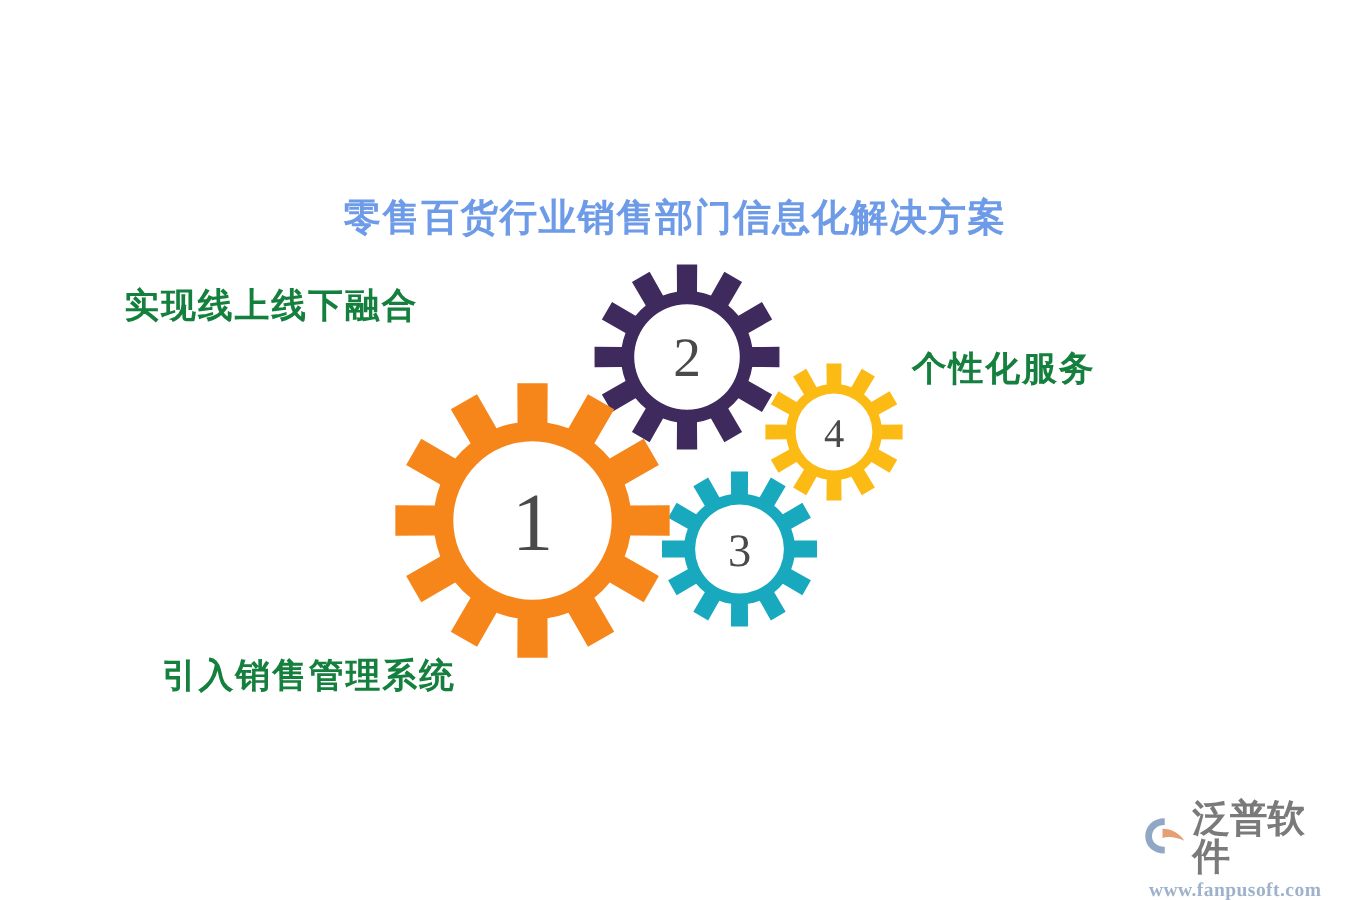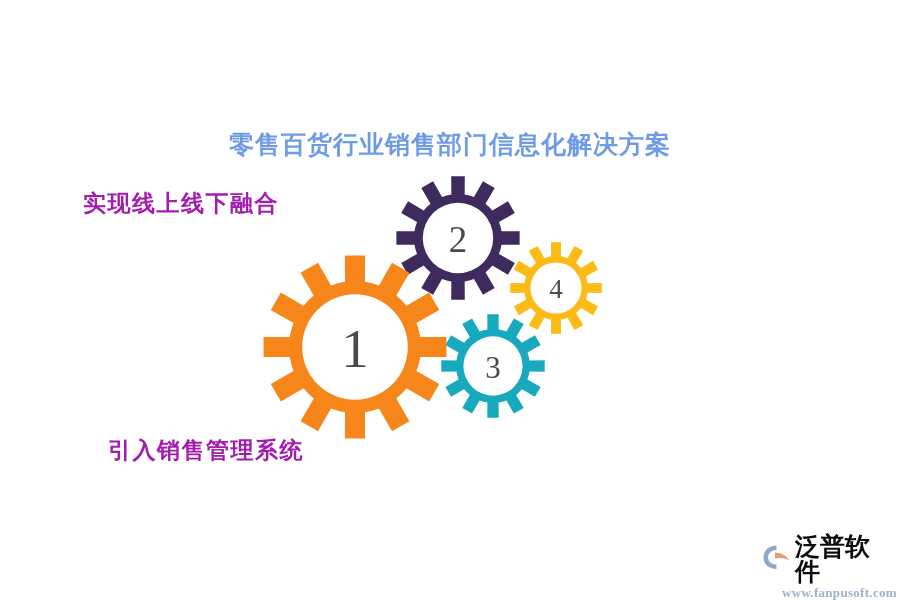--- a/index.html
+++ b/index.html
@@ -53,21 +53,21 @@
     fill: #4a4a4a;
     text-anchor: middle;
     dominant-baseline: central;
   }
 
   
   .label {
     position: absolute;
     font-size: 23px;
     font-weight: bold;
-    color: #a21caf;
+    color: #15803d;
     white-space: nowrap;
     letter-spacing: 1.5px;
   }
   .label-1 { left: 83px;  top: 188px; }
   .label-2 { left: 108px;  top: 435px; }
   .label-3 { left: 608px; top: 230px; }
   .label-4 { left: 557px; top: 378px; }
 
   
   .watermark {
@@ -83,27 +83,27 @@
   }
   .wm-row {
     display: flex;
     align-items: center;
     gap: 3px;
   }
   .wm-mark { flex: 0 0 auto; }
   .wm-name {
     font-size: 25px;
     font-weight: bold;
-    color: #000000;
+    color: #737373;
     letter-spacing: 0px;
     line-height: 1;
   }
   .wm-url {
     margin-top: 1px;
-    margin-left: 20px;
+    margin-left: 4px;
     font-family: "Liberation Serif", "DejaVu Serif", serif;
     font-size: 13px;
     font-weight: bold;
     color: #9aaec9;
     letter-spacing: 0.3px;
   }
 </style>
 </head>
 <body>
 
@@ -131,20 +131,21 @@
 
       <g>
         <path id="gear-path-0" d="M 344.90 255.56 L 365.10 255.56 L 364.98 281.76 A 66 66 0 0 1 378.97 285.51 L 391.98 262.76 L 409.47 272.85 L 396.27 295.49 A 66 66 0 0 1 406.51 305.73 L 429.15 292.53 L 439.24 310.02 L 416.49 323.03 A 66 66 0 0 1 420.24 337.02 L 446.44 336.90 L 446.44 357.10 L 420.24 356.98 A 66 66 0 0 1 416.49 370.97 L 439.24 383.98 L 429.15 401.47 L 406.51 388.27 A 66 66 0 0 1 396.27 398.51 L 409.47 421.15 L 391.98 431.24 L 378.97 408.49 A 66 66 0 0 1 364.98 412.24 L 365.10 438.44 L 344.90 438.44 L 345.02 412.24 A 66 66 0 0 1 331.03 408.49 L 318.02 431.24 L 300.53 421.15 L 313.73 398.51 A 66 66 0 0 1 303.49 388.27 L 280.85 401.47 L 270.76 383.98 L 293.51 370.97 A 66 66 0 0 1 289.76 356.98 L 263.56 357.10 L 263.56 336.90 L 289.76 337.02 A 66 66 0 0 1 293.51 323.03 L 270.76 310.02 L 280.85 292.53 L 303.49 305.73 A 66 66 0 0 1 313.73 295.49 L 300.53 272.85 L 318.02 262.76 L 331.03 285.51 A 66 66 0 0 1 345.02 281.76 Z M 407.80 347.00 A 52.800000000000004 52.800000000000004 0 1 0 302.20 347.00 A 52.800000000000004 52.800000000000004 0 1 0 407.80 347.00 Z" fill="#f7861a" fill-rule="evenodd"></path>
         <text id="gear-num-0" class="gear-number" x="355" y="348" font-size="55">1</text>
       </g>
     </svg>
   </div>
 
   <div class="label label-1">实现线上线下融合</div>
   <div class="label label-2">引入销售管理系统</div>
+  <div class="label label-3">个性化服务</div>
 
   <div class="watermark">
     <div class="wm-row">
       <span class="wm-mark">
         <svg width="30" height="28" viewBox="0 0 30 28" xmlns="http://www.w3.org/2000/svg">
           <path d="M14.5 2.5 C6.5 2.5 1.5 8 1.5 14.5 C1.5 21 6.5 26 14.5 26 L14.5 21.5 C9.5 21.5 6 18.5 6 14.5 C6 10.2 9.6 7 14.5 7 Z" fill="#8ba4c4"></path>
           <path d="M13 9.5 C19 9.5 24.5 12.5 27.5 17.5 C22 15 17 14.5 13 15.6 Z" fill="#e39a6e"></path>
         </svg>
       </span>
       <span class="wm-name">泛普软件</span>

